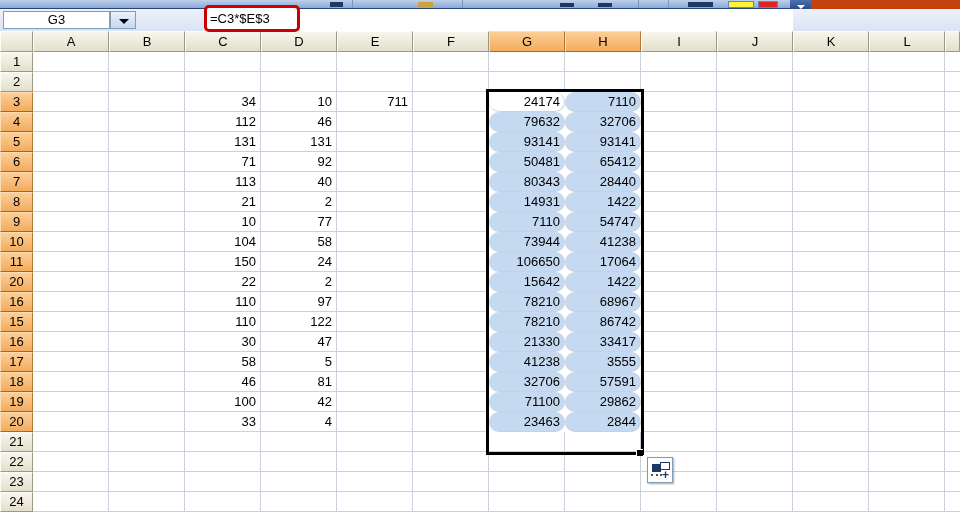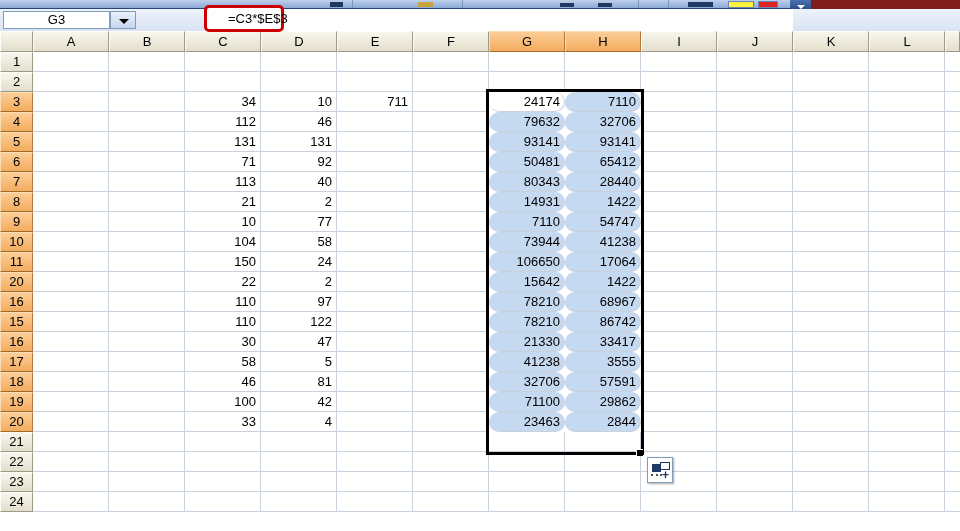--- a/index.html
+++ b/index.html
@@ -1,18 +1,18 @@
 <!DOCTYPE html>
 <html><head>
 <meta charset="utf-8">
 <style>
   * { margin:0; padding:0; box-sizing:border-box; }
   html,body { width:960px; height:531px; overflow:hidden; }
   body { font-family:"Liberation Sans", sans-serif; font-size:13px; background:#E9EFF9; }
-  #app { position:relative; width:960px; height:531px; overflow:hidden; background:#7f1d1d; }
+  #app { position:relative; width:960px; height:531px; overflow:hidden; background:#c2410c; }
 
   
   #toolbar-strip { position:absolute; left:0; top:0; width:811px; height:9px;
     background:linear-gradient(180deg,#BFD0EA 0%,#9FB9DF 60%,#8CA9D4 100%);
     border-bottom:1px solid #27447C; }
   .tb-sep { position:absolute; top:0; width:1px; height:8px; background:#7A96C2; }
   .tb-frag { position:absolute; background:#1F3864; }
   .tb-swatch { position:absolute; top:1px; height:7px; border:1px solid #6B86B0; }
   #toolbar-endcap { position:absolute; left:790px; top:0; width:21px; height:13px;
     background:linear-gradient(180deg,#4A72B4 0%,#1F3C74 100%);
@@ -26,23 +26,23 @@
   #name-box { position:absolute; left:3px; top:2px; width:107px; height:18px;
     background:#FFFFFF; border:1px solid #7F9DB9; text-align:center; line-height:16px; color:#000; }
   #name-dropdown { position:absolute; left:110px; top:2px; width:26px; height:18px;
     background:linear-gradient(180deg,#E9F1FC 0%,#C6D7EF 100%); border:1px solid #7F9DB9; }
   #name-dropdown .dd-arrow { position:absolute; left:8px; top:7px; width:0; height:0;
     border-left:5px solid transparent; border-right:5px solid transparent; border-top:5px solid #000; }
   #fx-icon { position:absolute; left:182px; top:2px; width:22px; height:18px;
     font-family:"Liberation Serif", serif; font-style:italic; font-weight:bold;
     font-size:15px; color:#3C4B63; line-height:18px; text-align:center;margin-top:20px; }
   #formula-input { position:absolute; left:204px; top:0; width:589px; height:22px; background:#FFFFFF; }
-  #formula-annotation { position:absolute; left:204px; top:-4px; width:80px; height:27px;
+  #formula-annotation { position:absolute; left:204px; top:-4px; width:96px; height:27px;
     border:3px solid #CC0000; border-radius:5px; background:#FFFFFF;
-    line-height:21px; padding-left:21px; color:#000; z-index:5; }
+    line-height:21px; padding-left:3px; color:#000; z-index:5; }
 
   
   #sheet { position:absolute; left:0; top:31px; width:960px; height:500px; background:#FFFFFF; }
   .grid-row { display:flex; }
   .cell { width:76px; height:20px; border-right:1px solid #C9D1DD; border-bottom:1px solid #C9D1DD;
     background:#FFFFFF; text-align:right; padding:2px 4px 0 0; overflow:hidden; color:#000; }
   .cell.sliver { width:15px; border-right:none; }
   .cell.sel-cell { background:#C5D9F1;border-radius:10px; }
   .cell.active-cell { background:#FFFFFF; }
   .hdr { background:linear-gradient(180deg,#F8F6EC 0%,#E3DFCD 100%);

